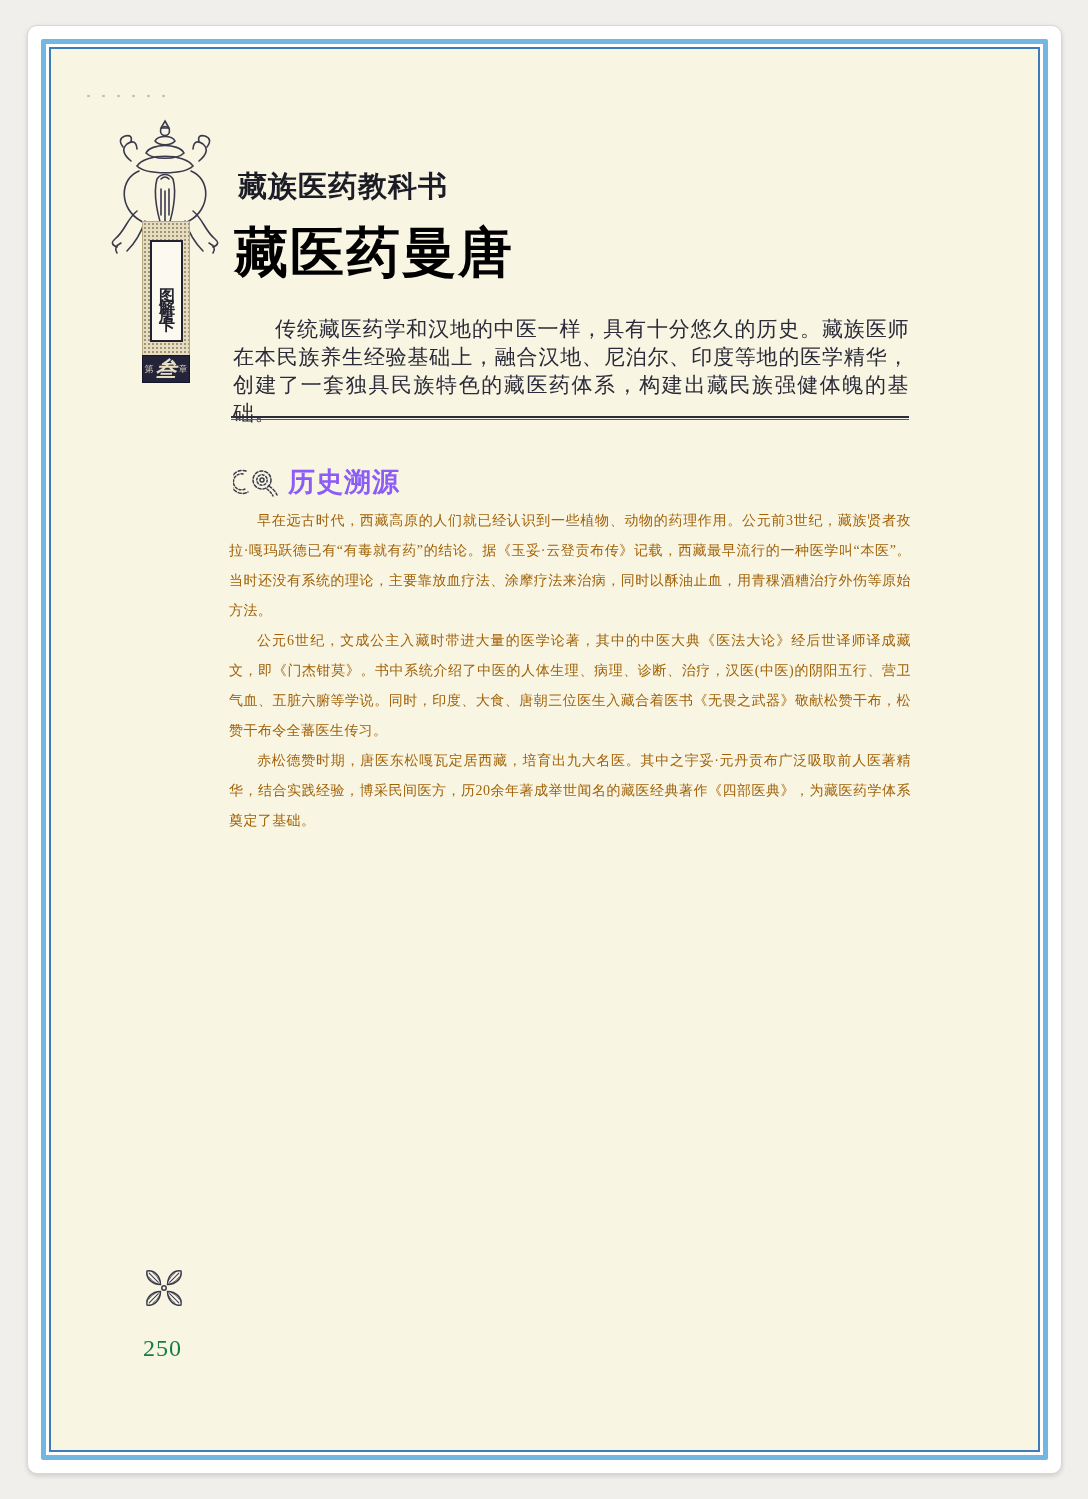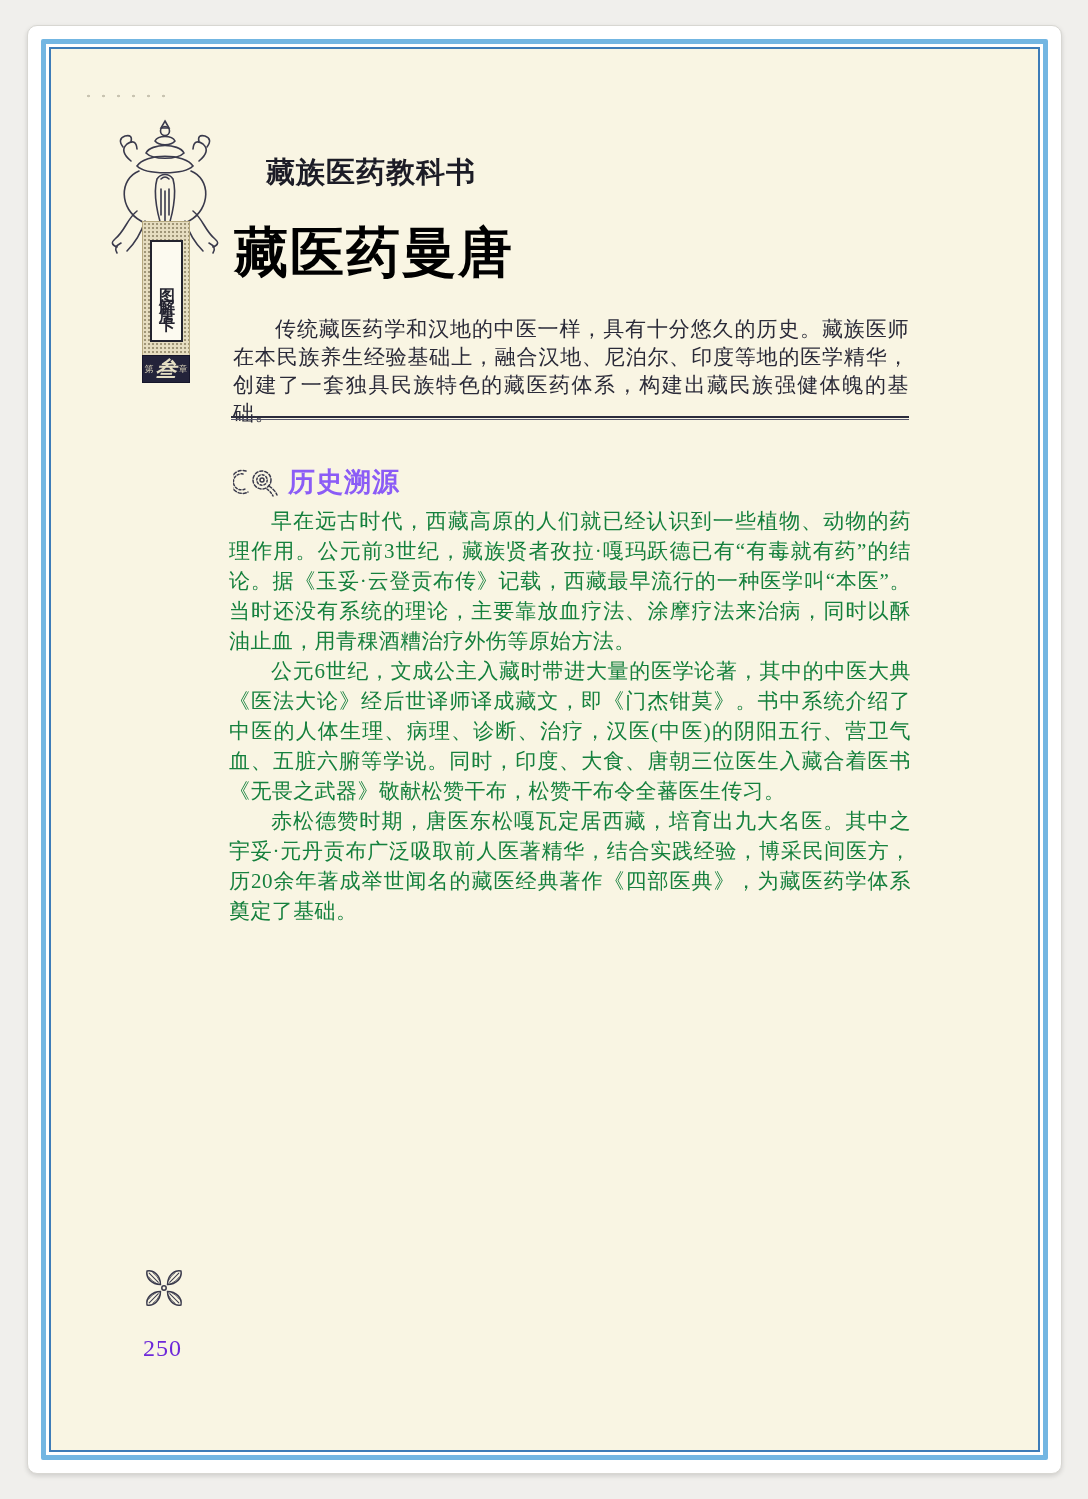--- a/index.html
+++ b/index.html
@@ -63,23 +63,23 @@
   .chapter-seal .side {
     font-family:"Liberation Sans", sans-serif;
     font-size:9px; color:#d9d2b8; line-height:1;
   }
   .chapter-seal .num {
     font-family:"Liberation Serif", serif; font-style:italic;
     font-size:21px; font-weight:700; color:#e6dfc4; line-height:1;
   }
 
   .kicker {
-    position:absolute; left:187px; top:104px;
+    position:absolute; left:187px; top:118px;
     font-family:Liberation Sans, sans-serif;
-    font-size:29px; font-weight:700; letter-spacing:1px; color:#1c1c26;margin-left:28px;
+    font-size:29px; font-weight:700; letter-spacing:1px; color:#1c1c26;
   }
   .page-title {
     position:absolute; left:183px; top:168px;
     font-family:"Liberation Sans", sans-serif;
     font-size:54px; font-weight:900; letter-spacing:2px; color:#000000;
   }
   .intro {
     position:absolute; left:182px; top:266px; width:676px;
     font-family:"Liberation Serif", serif; 
     font-size:21px; line-height:28px; color:#2a2a38;
@@ -98,29 +98,29 @@
   .conch-icon { width:46px; height:30px; }
   .section-title {
     font-family:"Liberation Sans", sans-serif;
     font-size:27px; font-weight:700; color:#8b5cf6; letter-spacing:1px;
   }
 
   .body-text {
     position:absolute; left:178px; top:457px; width:682px;
   }
   .body-text p {
-    font-size:21px; line-height:30px; color:#15803d;
+    font-size:14px; line-height:30px; color:#a16207;
     text-indent:2em; text-align:justify; letter-spacing:.4px;
   }
 
   .flower-ornament { position:absolute; left:86px; top:1212px; width:54px; height:54px; }
   .page-number {
     position:absolute; left:92px; top:1286px;
     font-family:"Liberation Serif", serif;
-    font-size:24px; color:#6d28d9; letter-spacing:1px;
+    font-size:24px; color:#15803d; letter-spacing:1px;
   }
 </style>
 </head>
 <body>
 
 <div class="card">
   <div class="frame-outer"></div>
   <div class="frame-inner"></div>
 
   <div class="page">

